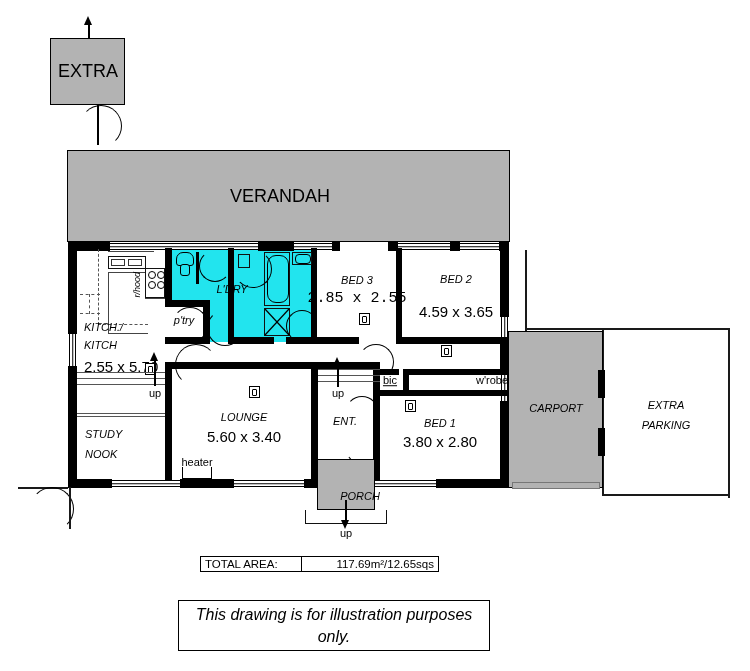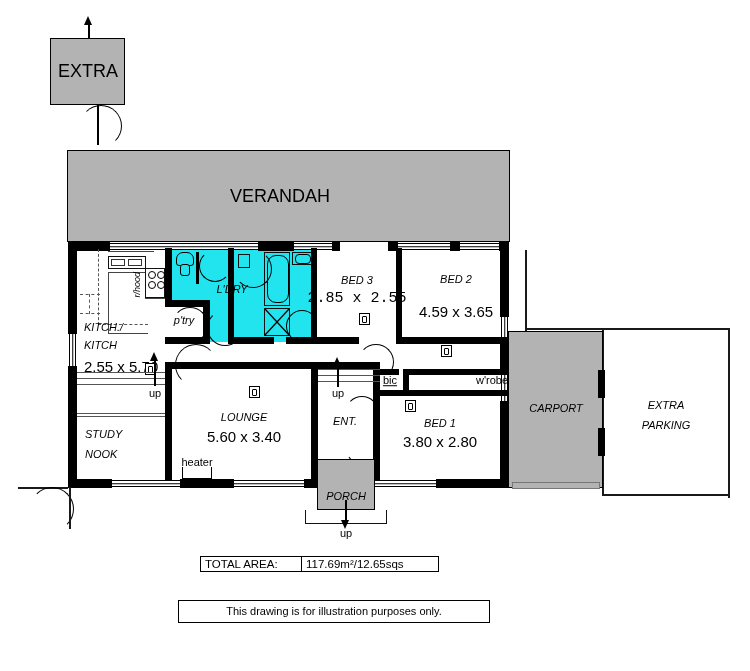--- a/index.html
+++ b/index.html
@@ -46,21 +46,21 @@
   .sym{position:absolute;width:11px;height:12px;border:1.4px solid #000;
        box-sizing:border-box;background:#fff;}
   .sym:before{content:"";position:absolute;left:2px;top:1.5px;width:5px;height:7px;
        border:1.2px solid #000;box-sizing:border-box;border-radius:1px;}
 
   
   table.meta{border-collapse:collapse;position:absolute;background:#fff;}
   table.meta td{border:1px solid #000;font-size:11.5px;padding:1px 4px;
        font-family:"Liberation Sans",sans-serif;}
   .disclaimer{position:absolute;border:1px solid #000;background:#fff;
-       font-size:11px;text-align:center;padding:3px 6px;line-height:1.35;}
+       font-size:16px;text-align:center;padding:3px 6px;line-height:1.35;font-style:italic;}
 
   .arrowline{position:absolute;background:#000;width:1.6px;}
   .arrowhead{position:absolute;width:0;height:0;border-left:4.5px solid transparent;
        border-right:4.5px solid transparent;border-bottom:9px solid #000;}
   .arrowhead.down{border-bottom:none;border-top:9px solid #000;}
   .dash{position:absolute;border-left:1px dashed #555;}
   .dashh{position:absolute;border-top:1px dashed #555;}
   .vert{writing-mode:vertical-rl;transform:rotate(180deg);}
 </style>
 </head>
@@ -247,34 +247,34 @@
 <div class="txt lbl-room ctr" style="left:345px;top:422px;">ENT.</div>
 <div class="thinline" style="left:318px;top:369px;width:62px;height:1px;background:#555;"></div>
 <div class="thinline" style="left:318px;top:375px;width:62px;height:1px;background:#555;"></div>
 <div class="thinline" style="left:318px;top:381px;width:62px;height:1px;background:#555;"></div>
 <div class="arrowhead" style="left:333px;top:357px;"></div>
 <div class="arrowline" style="left:337px;top:365px;height:22px;"></div>
 <div class="txt lbl-sm ctr" style="left:338px;top:394px;">up</div>
 <div class="arc arc-br" style="left:322px;top:452px;width:30px;height:30px;"></div>
 
 <div class="grayfill outline" style="left:317px;top:459px;width:58px;height:51px;"></div>
-<div class="txt lbl-room ctr" style="left:346px;top:497px;">PORCH</div>
+<div class="txt lbl-room ctr" style="left:360px;top:497px;">PORCH</div>
 <div class="outline-thin" style="left:305px;top:510px;width:82px;height:14px;border-top:none;background:transparent;"></div>
 <div class="arrowhead down" style="left:341px;top:520px;"></div>
 <div class="arrowline" style="left:345px;top:500px;height:22px;"></div>
 <div class="txt lbl-sm ctr" style="left:346px;top:534px;">up</div>
 
 <div class="thinline" style="left:18px;top:487px;width:50px;height:1.5px;"></div>
 <div class="arc arc-tr" style="left:30px;top:487px;width:42px;height:42px;"></div>
 <div class="thinline" style="left:69px;top:487px;width:1.5px;height:42px;"></div>
 
 <table class="meta" style="left:200px;top:556px;">
   <tbody>
       <tr>
     <td style="width:92px;">TOTAL AREA:</td>
-    <td style="width:128px;text-align:left;">117.69m²/12.65sqs</td>
+    <td style="width:128px;text-align:right;">117.69m²/12.65sqs</td>
   </tr>
 </tbody>
   </table>
 
 <div class="disclaimer" style="left:178px;top:600px;width:298px;">
   <div>This drawing is for illustration purposes only.</div>
 </div>
 
 </body></html>

